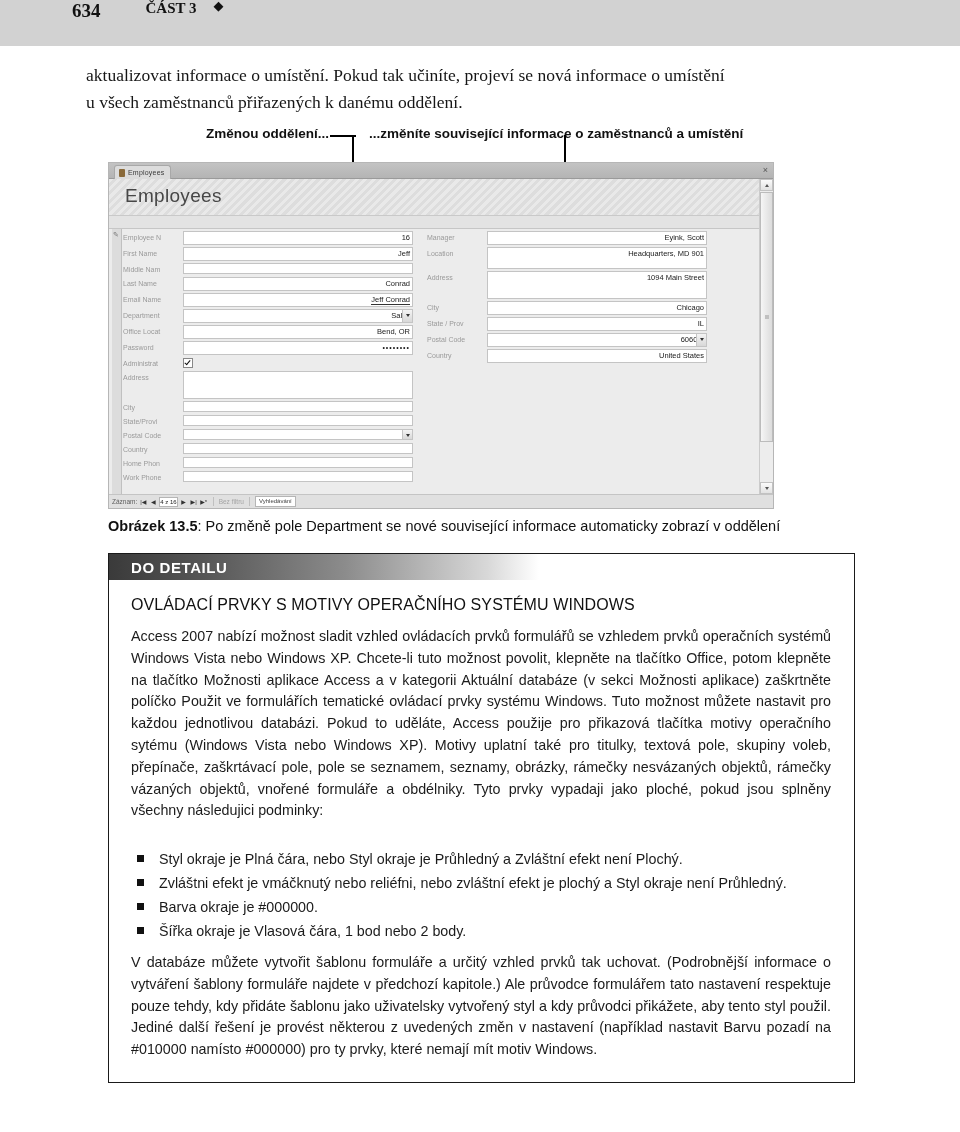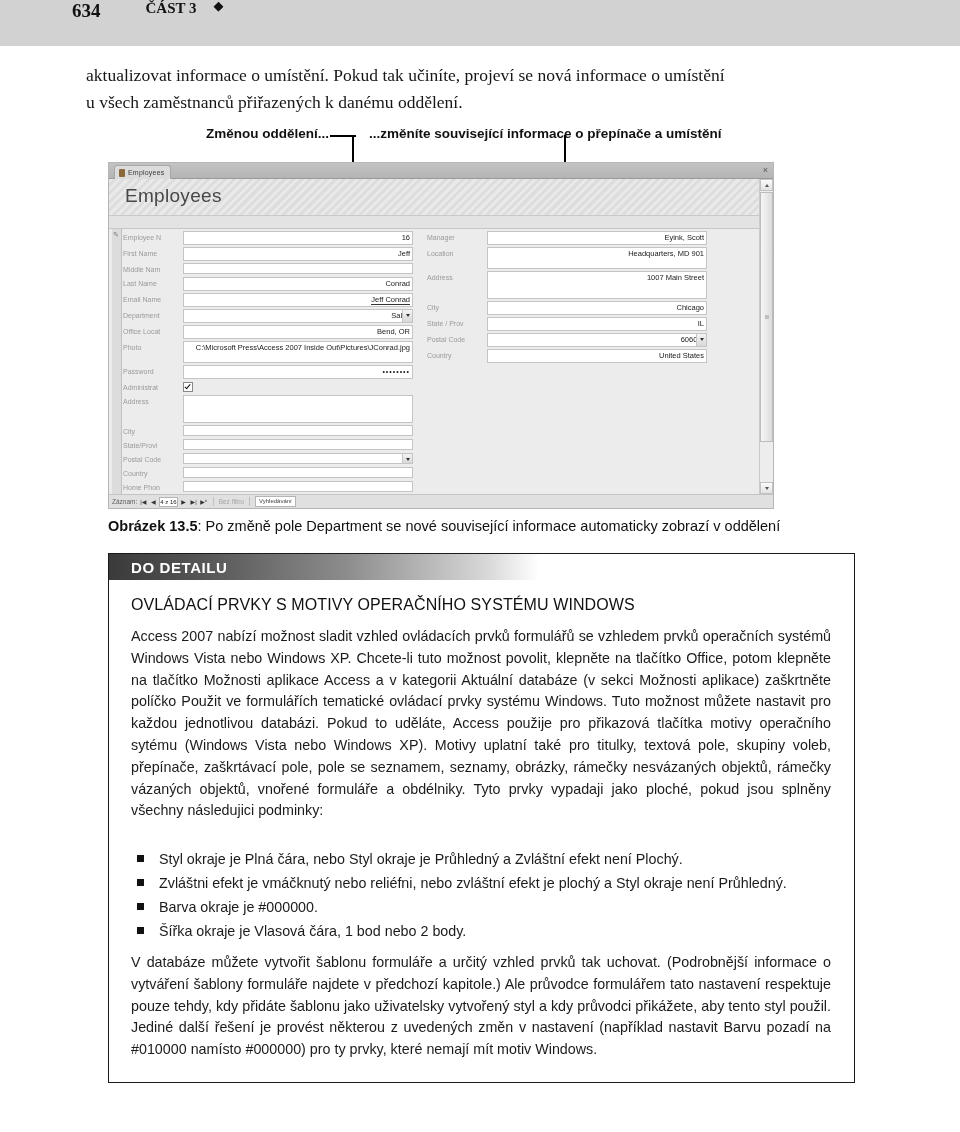--- a/index.html
+++ b/index.html
@@ -252,21 +252,21 @@
   </div>
 </div>
 
 <div class="bodytext">
   <span class="l2">aktualizovat informace o umístění. Pokud tak učiníte, projeví se nová informace o umístění</span>
   <span class="l2">u všech zaměstnanců přiřazených k danému oddělení.</span>
 </div>
 
 <div class="callout-zone">
   <div class="callout-left">Změnou oddělení...</div>
-  <div class="callout-right">...změníte související informace o přepínače a umístění</div>
+  <div class="callout-right">...změníte související informace o zaměstnanců a umístění</div>
   <div class="lead-h" style="left:244px;top:9px;width:26px;"></div>
 </div>
 
 <div class="ov-line" style="left:352px;top:135px;width:2px;height:180px;"></div>
 <div class="ov-line" style="left:330px;top:314px;width:24px;height:2px;"></div>
 
 <div class="ov-line" style="left:564px;top:135px;width:2px;height:98px;"></div>
 <div class="ov-line" style="left:527px;top:231px;width:38px;height:2px;"></div>
 <div class="ov-line" style="left:527px;top:231px;width:2px;height:32px;"></div>
 <div class="ov-line" style="left:527px;top:261px;width:38px;height:2px;"></div>
@@ -314,24 +314,20 @@
         </div>
         <div class="frow">
           <div class="flabel">Department</div>
           <div class="fctl"><span>Sales</span><span class="combo-arrow"></span></div>
         </div>
         <div class="frow">
           <div class="flabel">Office Locat</div>
           <div class="fctl"><span>Bend, OR</span></div>
         </div>
         <div class="frow">
-          <div class="flabel">Photo</div>
-          <div class="fctl tall2"><span>C:\Microsoft Press\Access 2007 Inside Out\Pictures\JConrad.jpg</span></div>
-        </div>
-        <div class="frow">
           <div class="flabel">Password</div>
           <div class="fctl pwd"><span>••••••••</span></div>
         </div>
         <div class="frow">
           <div class="flabel">Administrat</div>
           <span class="chk"></span>
         </div>
         <div class="frow">
           <div class="flabel">Address</div>
           <div class="fctl tall3"><span></span></div>
@@ -367,21 +363,21 @@
     <div class="frow">
           <div class="flabel">Manager</div>
           <div class="fctl"><span>Eyink, Scott</span></div>
         </div>
         <div class="frow">
           <div class="flabel">Location</div>
           <div class="fctl tall2"><span>Headquarters, MD 901</span></div>
         </div>
         <div class="frow">
           <div class="flabel">Address</div>
-          <div class="fctl tall3"><span>1007 Main Street</span></div>
+          <div class="fctl tall3"><span>1094 Main Street</span></div>
         </div>
         <div class="frow">
           <div class="flabel">City</div>
           <div class="fctl"><span>Chicago</span></div>
         </div>
         <div class="frow">
           <div class="flabel">State / Prov</div>
           <div class="fctl"><span>IL</span></div>
         </div>
         <div class="frow">

